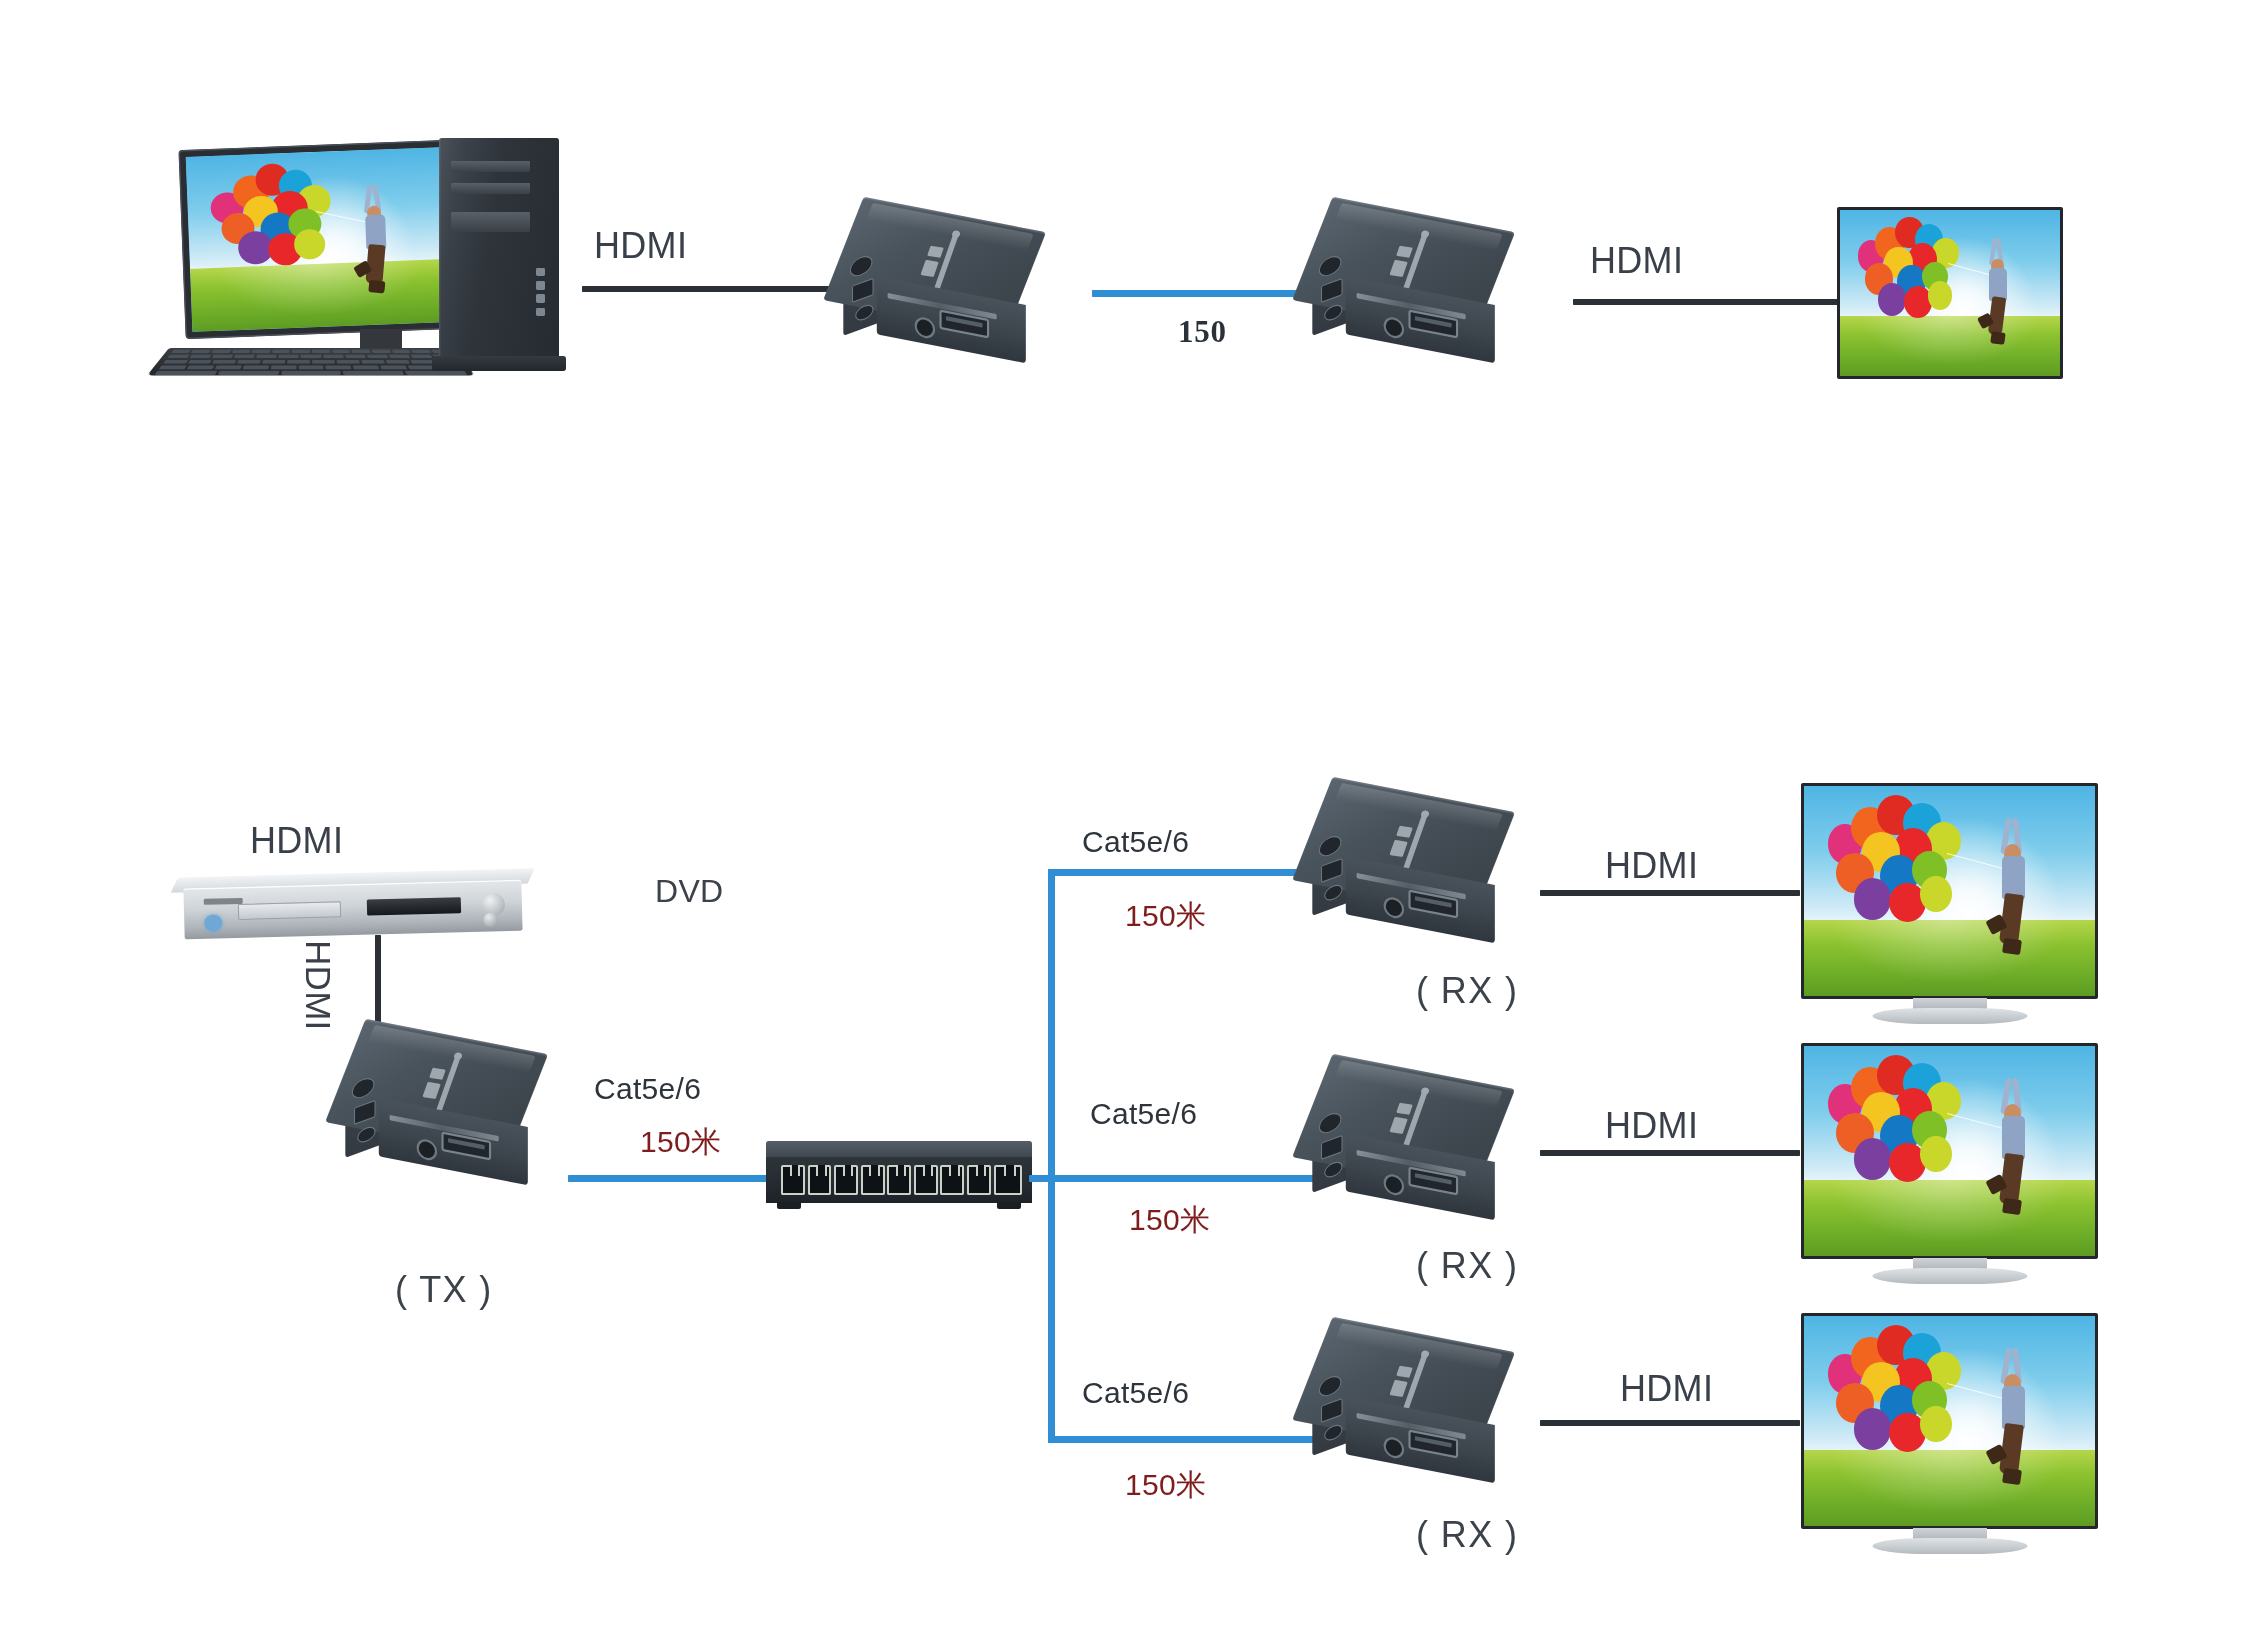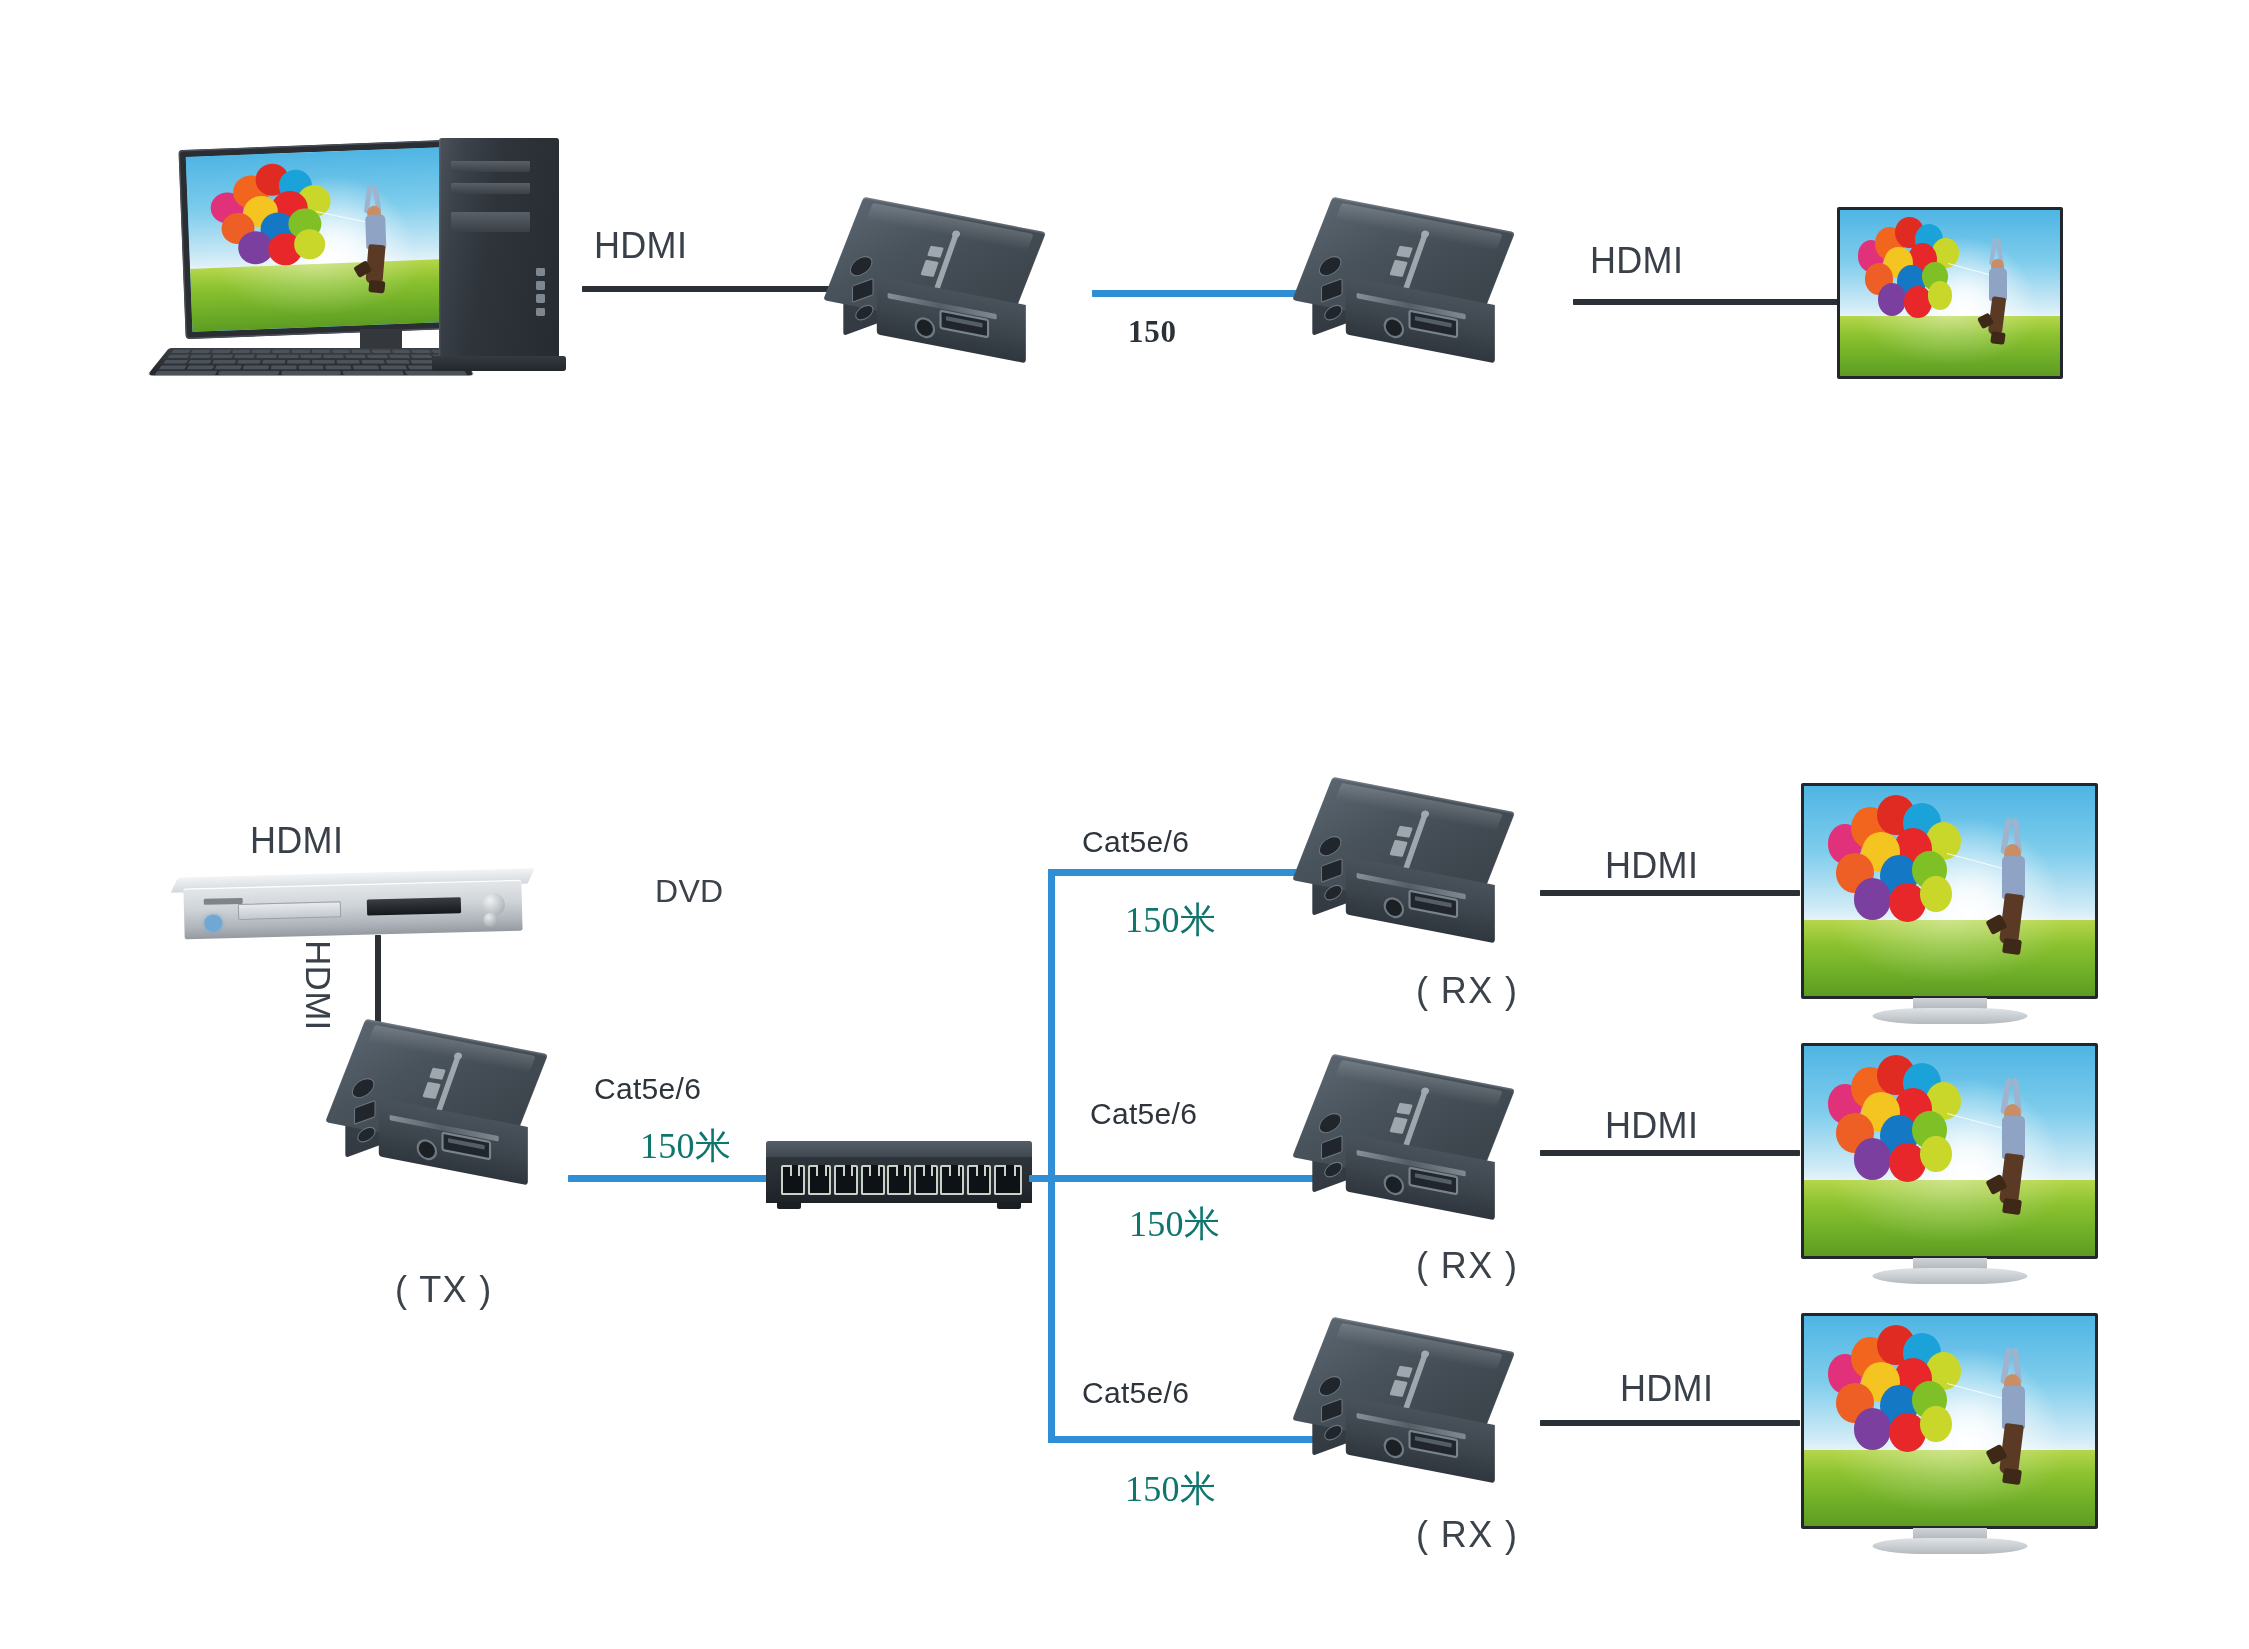--- a/index.html
+++ b/index.html
@@ -11,21 +11,21 @@
   .stage{position:absolute;inset:0;}
 
   
   .lbl{
     position:absolute;color:#3b4249;
     font-family:"Liberation Sans",sans-serif;
     white-space:nowrap;letter-spacing:0.3px;
   }
   .lbl-hdmi{font-size:36px;color:#394049;}
   .lbl-cat{font-size:30px;color:#2e343b;}
-  .lbl-m{font-size:36px;color:#0f766e;font-family:Liberation Serif, serif;}
+  .lbl-m{font-size:30px;color:#7f1d1d;font-family:Liberation Sans, sans-serif;}
   .lbl-150{font-size:31px;color:#2b3138;font-family:"Liberation Serif",serif;font-weight:700;letter-spacing:0.7px;}
   .lbl-node{font-size:36px;color:#3b4249;letter-spacing:1.4px;}
   .lbl-dvd{font-size:32px;color:#3b4249;}
   .lbl-vert{
     transform-origin:0 0;transform:rotate(90deg);
     font-size:35px;color:#394049;
   }
 
   
   .cable-black{position:absolute;background:#2b3036;height:6px;border-radius:0.7px;}
@@ -400,21 +400,21 @@
     <div class="front"></div>
       <div class="silk"></div>
     <div class="sport s1"></div>
       <div class="sport s2"></div>
       <div class="sport s3"></div>
     <div class="pwr-port"></div>
     <div class="hdmi-port"></div>
   </div>
 
   <div class="cable-blue h" style="left:1092px;top:290px;width:227px;"></div>
-  <div class="lbl lbl-150" style="left:1128px;top:314px;">150</div>
+  <div class="lbl lbl-150" style="left:1178px;top:314px;">150</div>
 
   <div class="ext" style="left:1308px;top:203px;transform:scale(1.08);transform-origin:0 0;">
     <div class="side"></div>
       <div class="top"></div>
     <div class="logo">
       <i class="dot"></i>
         <i class="bar"></i>
         <i class="d1"></i>
         <i class="d2"></i>
     </div>

